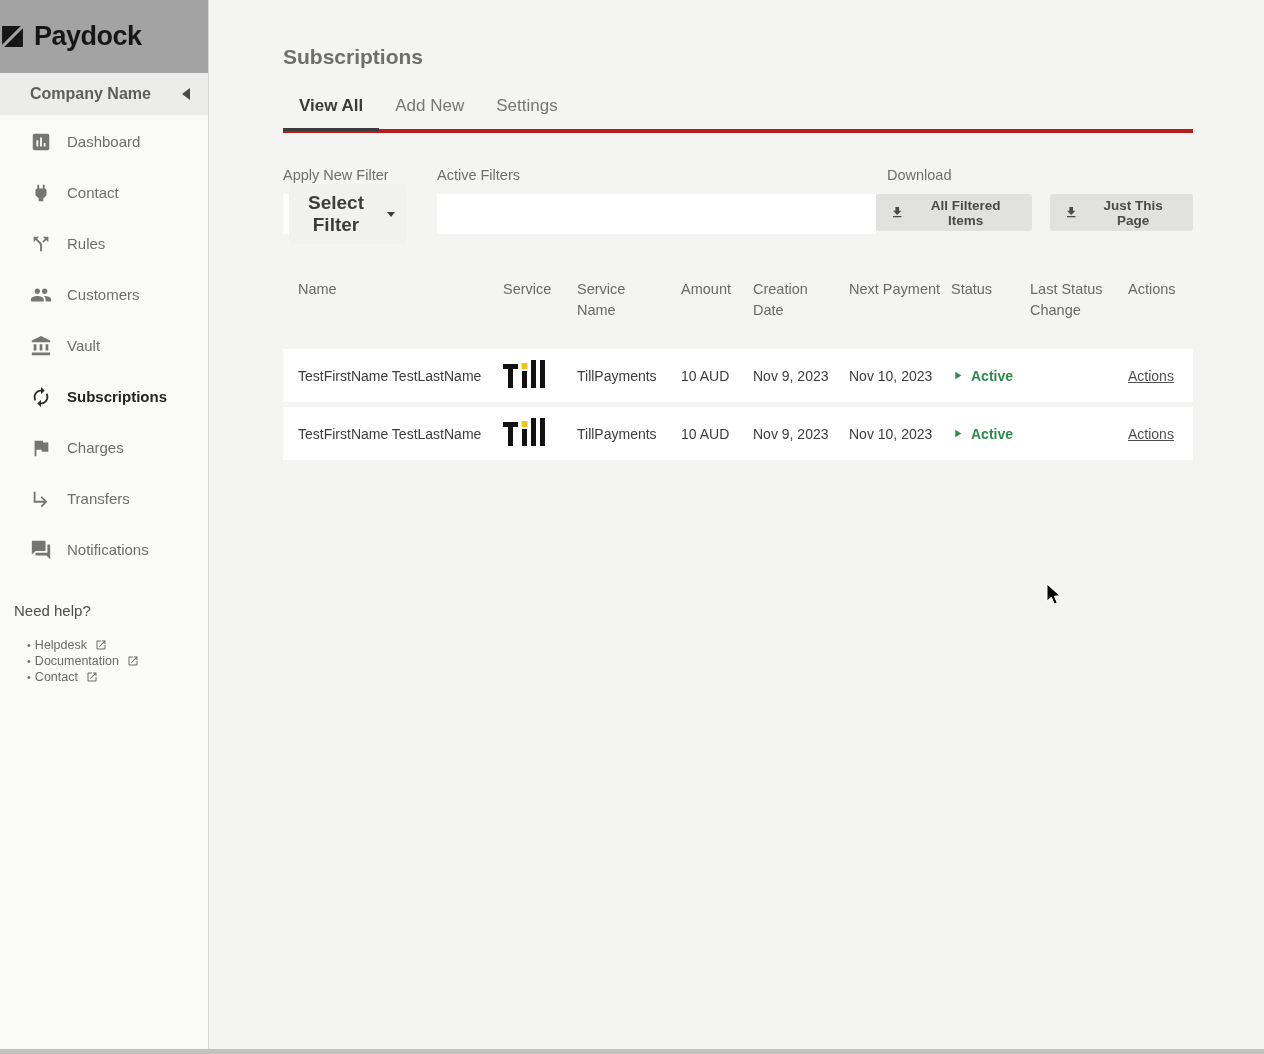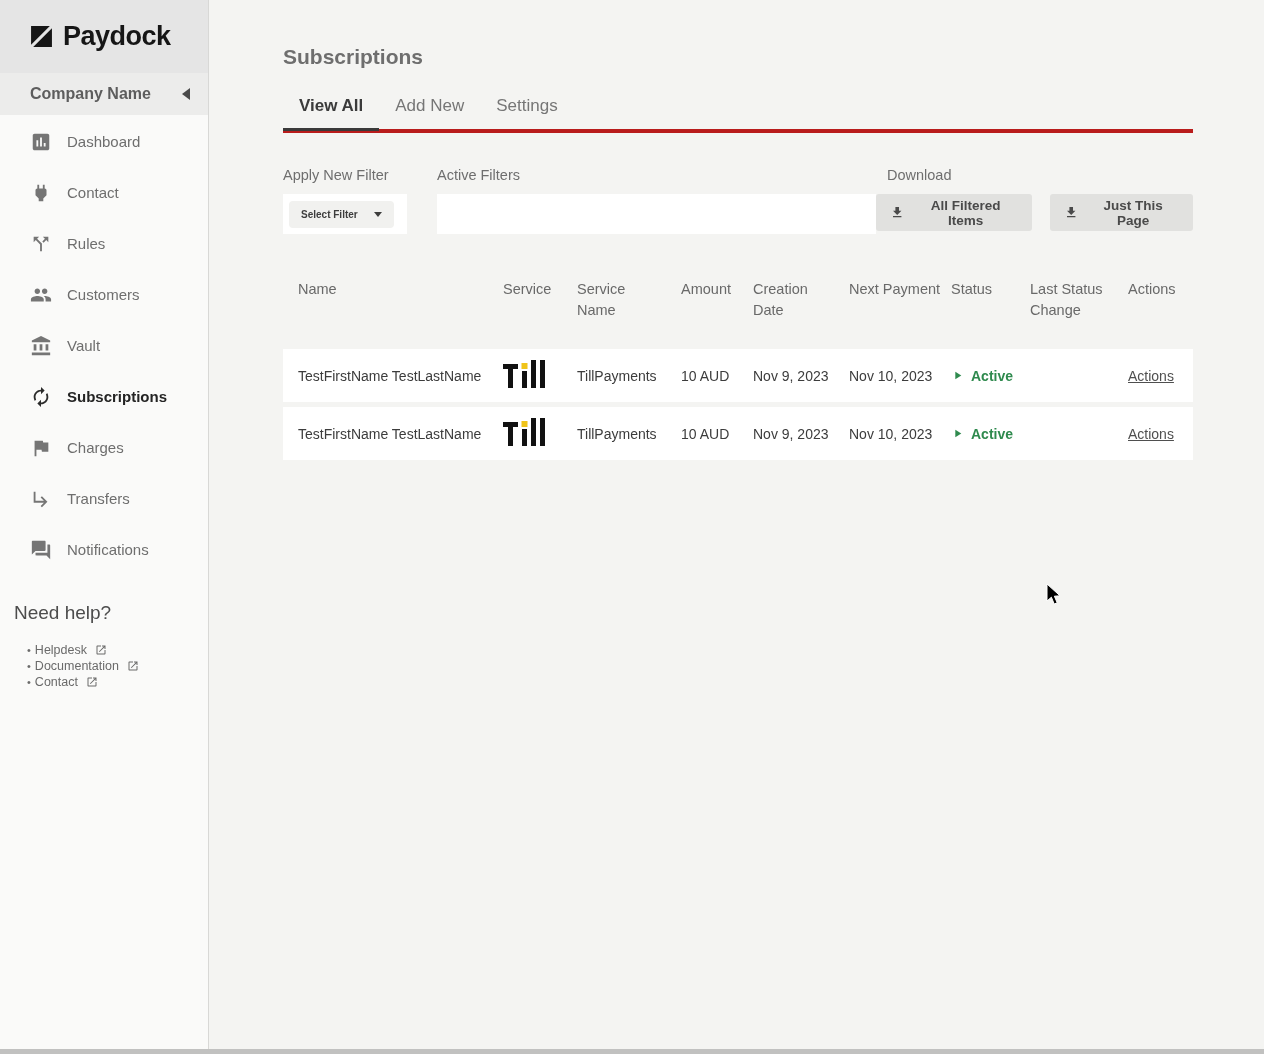--- a/index.html
+++ b/index.html
@@ -8,21 +8,21 @@
     font-family:"Liberation Sans","DejaVu Sans",sans-serif;
     background:#f4f4f2; color:#3c3c3c; position:relative;
   }
 
   
   .sidebar {
     position:absolute; left:0; top:0; bottom:0; width:209px;
     background:#fafaf9; border-right:1px solid #d8d8d6;
   }
   .logo-header {
-    height:73px; background:#e5e5e5; display:flex; align-items:center; padding-left:29px;
+    height:73px; background:#a3a3a3; display:flex; align-items:center; 
   }
   .logo-mark { width:25px; height:25px; margin-right:9px; flex:0 0 auto; }
   .logo-text {
     font-size:27px; font-weight:700; color:#161616; letter-spacing:-0.5px;
   }
   .company-row {
     height:42px; background:#ececeb; display:flex; align-items:center;
     justify-content:space-between; padding:0 18px 0 30px;
   }
   .company-name { font-size:16px; font-weight:700; color:#5d5d5d; }
@@ -33,21 +33,21 @@
   .nav { padding-top:1px; }
   .nav-item {
     height:51px; display:flex; align-items:center; padding-left:30px; cursor:pointer;
   }
   .nav-item .icon { width:22px; height:22px; margin-right:15px; display:flex; }
   .nav-item .icon svg { fill:#757575; width:22px; height:22px; }
   .nav-item .label { font-size:15px; color:#6e6e6e; font-weight:500; }
   .nav-item.active .icon svg { fill:#2b2b2b; }
   .nav-item.active .label { color:#242424; font-weight:700; }
   .help { margin-top:27px; padding-left:14px; }
-  .help-title { font-size:19px; color:#4c4c4c; }
+  .help-title { font-size:15px; color:#4c4c4c; }
   .help-links { margin-top:18px; padding-left:13px; list-style:none; }
   .help-links li {
     font-size:12.5px; color:#6a6a6a; line-height:16px; display:flex; align-items:center; cursor:pointer;
   }
   .help-links li::before { content:"•"; margin-right:4px; color:#6a6a6a; font-size:11px; }
   .ext-icon { width:12px; height:12px; margin-left:8px; display:inline-flex; }
   .ext-icon svg { fill:#6a6a6a; width:12px; height:12px; }
 
   
   .main { position:absolute; left:210px; top:0; right:0; bottom:0; padding:45px 71px 0 73px; }
@@ -61,21 +61,21 @@
     content:""; position:absolute; left:0; right:0; bottom:-2px; height:3px; background:#3a3a3a;
   }
 
   .filter-bar { display:flex; margin-top:34px; }
   .group-label { font-size:14.5px; color:#6e6e6e; margin-bottom:11px; }
   .apply-panel {
     width:124px; height:40px; background:#ffffff; display:flex; align-items:center; padding-left:6px;
   }
   .select-filter-btn {
     background:#f1f1ef; border:none; border-radius:4px; padding:8px 12px;
-    font-family:inherit; font-size:10px; font-weight:600; color:#3d3d3d;
+    font-family:inherit; font-size:19px; font-weight:600; color:#3d3d3d;
     display:flex; align-items:center; cursor:pointer;justify-content:flex-end;
   }
   .caret {
     width:0; height:0; border-left:4.5px solid transparent; border-right:4.5px solid transparent;
     border-top:5px solid #3d3d3d; margin-left:16px;
   }
   .active-filters-group { margin-left:30px; }
   .active-filters-box { width:439px; height:40px; background:#ffffff; }
   .download-group { margin-left:auto; }
   .download-group .group-label { margin-left:11px; }

